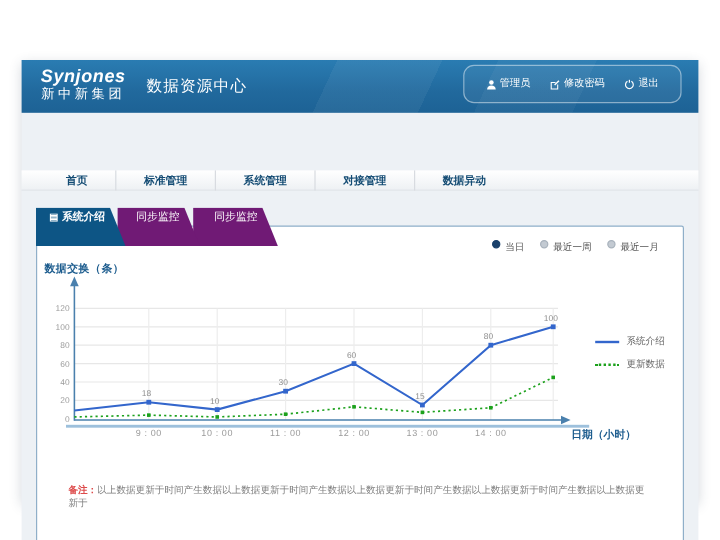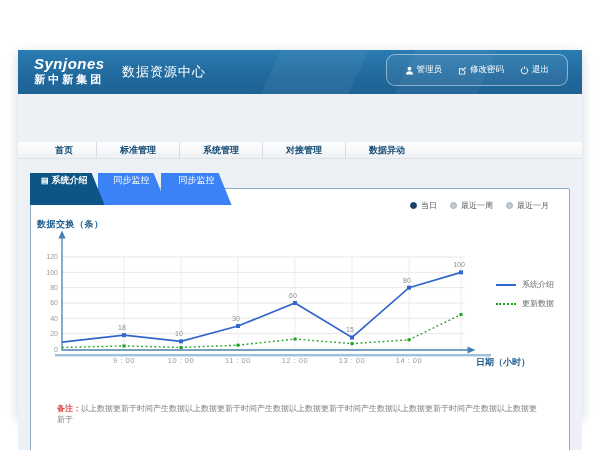--- a/index.html
+++ b/index.html
@@ -8,21 +8,21 @@
   .app { position:absolute; left:18px; top:50px; width:564px; height:368px;
          box-shadow:0 3px 10px rgba(40,60,80,.22); background:#edf1f5; }
 
   
   .header { position:relative; height:44px;
             background:linear-gradient(180deg,#2a7cb2 0%,#21699d 60%,#1d6295 100%); overflow:hidden; }
   .header::before { content:""; position:absolute; inset:0;
      background:linear-gradient(115deg, transparent 45%, rgba(255,255,255,.05) 45%, rgba(255,255,255,.05) 60%, transparent 60%, transparent 68%, rgba(255,255,255,.04) 68%, rgba(255,255,255,.04) 82%, transparent 82%); }
   .logo { position:absolute; left:16px; top:5px; color:#fff; text-align:center; }
   .logo-en { font-size:15px; font-weight:bold; font-style:italic; letter-spacing:.5px; line-height:17px; }
-  .logo-cn { font-size:11px; font-weight:bold; letter-spacing:3px; line-height:14px; }
+  .logo-cn { font-size:11px; font-weight:normal; letter-spacing:3px; line-height:14px; }
   .app-title { position:absolute; left:104px; top:13px; color:#fff; font-size:13px; letter-spacing:1px; }
   .user-pill { position:absolute; right:14px; top:4px; height:32px; border:1px solid rgba(255,255,255,.45);
                border-radius:9px; background:rgba(255,255,255,.06); display:flex; align-items:center; padding:0 10px; }
   .pill-item { display:flex; align-items:center; gap:3px; color:#fff; font-size:8.5px; padding:0 8px; cursor:pointer; }
   .pill-item svg { display:block; }
 
   
   .nav { height:17px; background:linear-gradient(180deg,#ffffff,#eef1f4); border-bottom:1px solid #dfe3e8;
          display:flex; align-items:center; padding-left:14px; position:relative;margin-top:48px; }
   .nav-item { font-size:9px; font-weight:bold; color:#134b73; line-height:17px; padding:0 23px;
@@ -31,33 +31,33 @@
 
   
   .content { position:relative; height:306px; background:#edf1f5; }
 
   
   .tabs { position:absolute; left:12px; top:14px; display:flex; height:15px; }
   .tab { height:32px; line-height:15px; color:#fff; font-size:9px; padding:0 17px 0 11px;
          clip-path:polygon(0 0, calc(100% - 13px) 0, 100% 100%, 0 100%); cursor:pointer; white-space:nowrap; }
   .tab .tab-ico { font-size:8px; margin-right:3px; }
   .tab.active { background:#0d5585; font-weight:bold; z-index:3; position:relative; }
-  .tab.inactive { background:#3b82f6; position:relative; }
+  .tab.inactive { background:#701a75; position:relative; }
   .tab.t2 { z-index:2; margin-left:-7px; padding-left:16px; }
   .tab.t3 { z-index:1; margin-left:-6px; padding-left:18px; }
 
   
   .card { position:absolute; left:12px; top:29px; width:540px; height:271px; background:#fff;
           border:1px solid #8fafc9; border-radius:0 2px 2px 2px; }
 
   .y-title { position:absolute; left:19px; top:59px; font-size:9px; font-weight:bold; color:#1c5c8e; letter-spacing:.5px; }
   .x-title { position:absolute; left:458px; top:197px; font-size:9px; font-weight:bold; color:#1c5c8e; }
 
   .radios { position:absolute; left:392px; top:41px; display:flex; gap:13px; align-items:center; }
-  .radio { display:flex; align-items:center; gap:4px; font-size:8px; color:#555; cursor:pointer; }
+  .radio { display:flex; gap:4px; font-size:8px; color:#555; cursor:pointer; }
   .radio .dot { width:7px; height:7px; border-radius:50%; background:#c3cad2; border:1px solid #a8b2bc; }
   .radio.selected .dot { background:#1a416b; border-color:#1a416b; }
 
   #chart-svg { position:absolute; left:20px; top:70px; }
   #chart-svg text { font-family:"Liberation Sans", sans-serif; }
 
   .legend { position:absolute; left:478px; top:120px; }
   .legend-row { display:flex; align-items:center; gap:6px; margin-bottom:8px; cursor:default; }
   .legend-swatch { width:20px; height:0; }
   .legend-label { font-size:8px; color:#666; }

